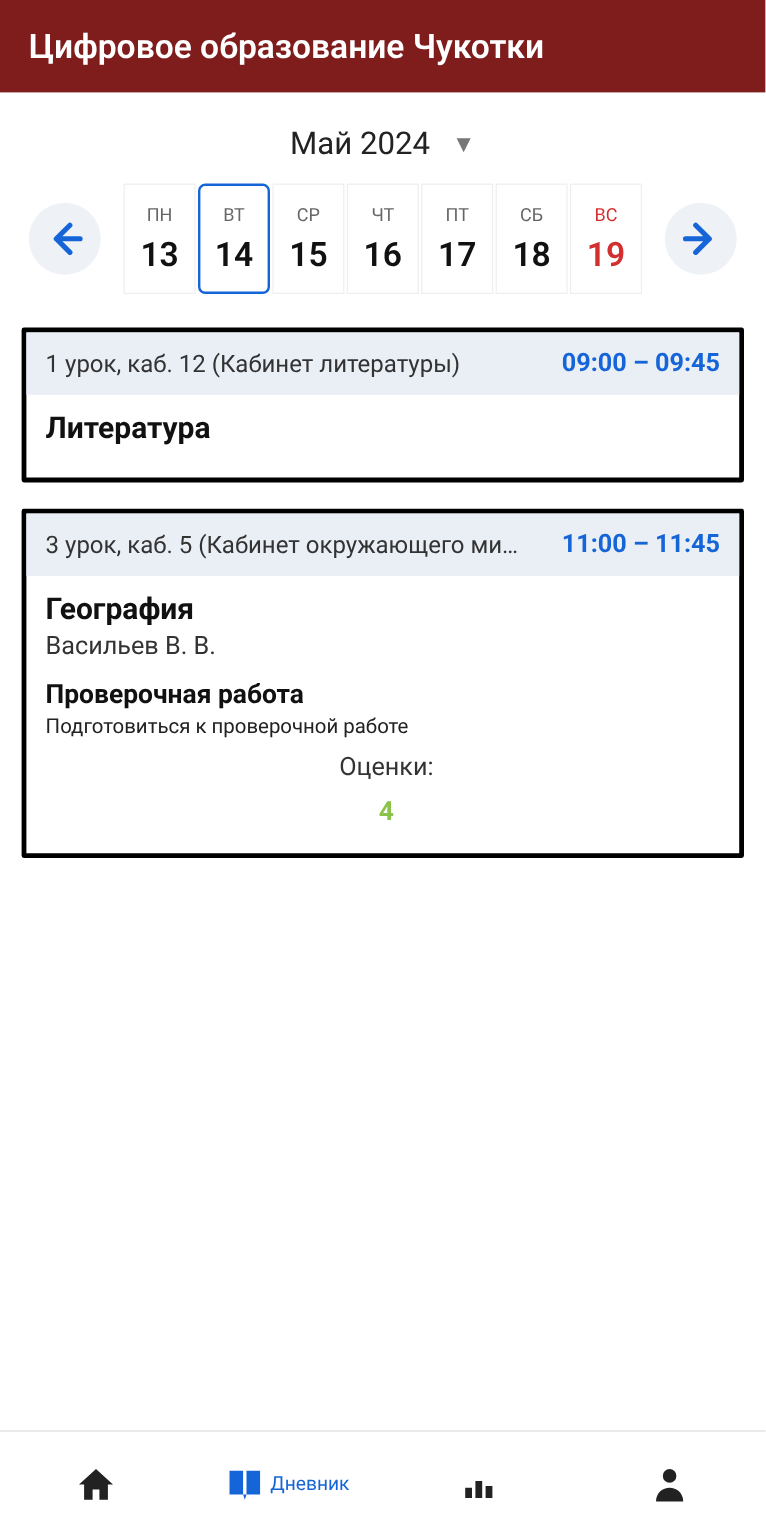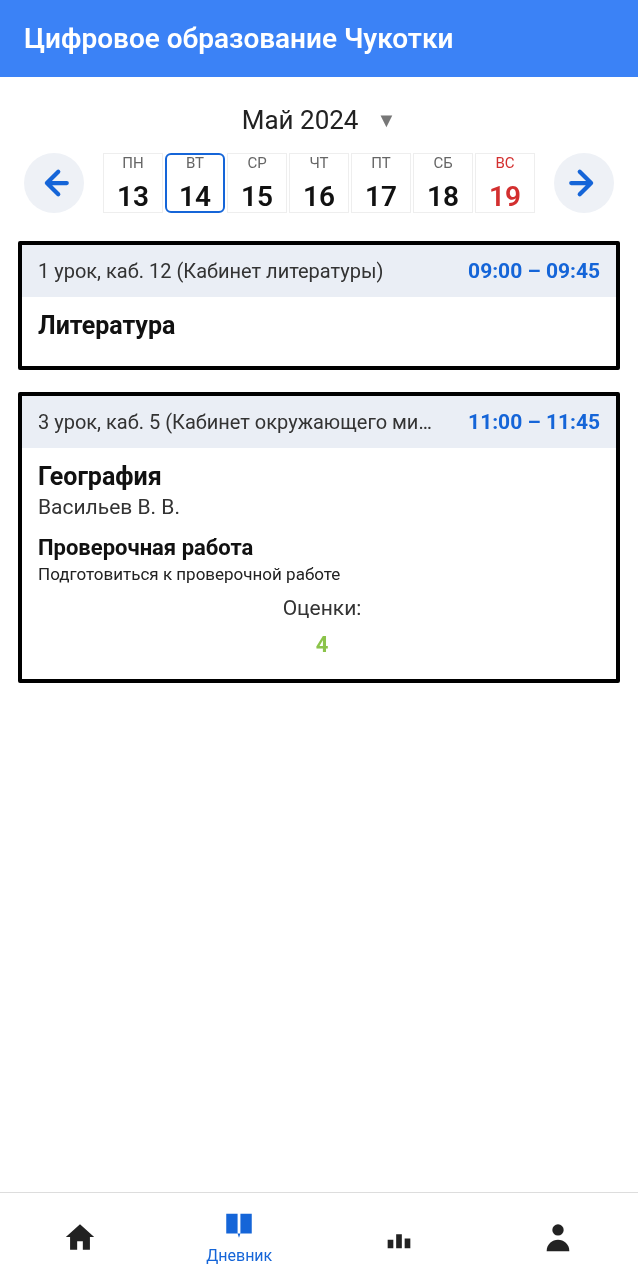--- a/index.html
+++ b/index.html
@@ -1,18 +1,18 @@
 <!DOCTYPE html>
 <html><head>
 <meta charset="utf-8">
 <style>
   * { box-sizing: border-box; margin: 0; padding: 0; }
   html, body { width: 638px; height: 1280px; font-family: -apple-system, BlinkMacSystemFont, "Segoe UI", Roboto, sans-serif; background: #fff; overflow: hidden; }
   .header {
-    background: #3b82f6;
+    background: #7f1d1d;
     color: #fff;
     padding: 22px 24px;
     font-size: 28px;
     font-weight: 600;
   }
   .month-row {
     display: flex;
     align-items: center;
     justify-content: center;
     gap: 18px;
@@ -43,21 +43,21 @@
     justify-content: center;
     cursor: pointer;
   }
   .arrow-btn svg { width: 34px; height: 34px; }
   .days {
     display: flex;
     gap: 2px;
   }
   .day {
     width: 60px;
-    height: 60px;
+    height: 92px;
     background: #fff;
     border: 1px solid #eee;
     display: flex;
     flex-direction: column;
     align-items: center;
     justify-content: center;
     cursor: pointer;
   }
   .day.selected {
     border: 2px solid #1565d8;
@@ -148,21 +148,20 @@
     left: 0;
     width: 638px;
     height: 88px;
     border-top: 1px solid #ddd;
     background: #fff;
     display: flex;
   }
   .nav-item {
     flex: 1;
     display: flex;
-    flex-direction: column;
     align-items: center;
     justify-content: center;
     cursor: pointer;
     gap: 4px;
   }
   .nav-item svg { width: 34px; height: 34px; }
   .nav-item.active .nav-label { color: #1565d8; }
   .nav-item.active svg { fill: #1565d8; }
   .nav-label {
     font-size: 16px;

